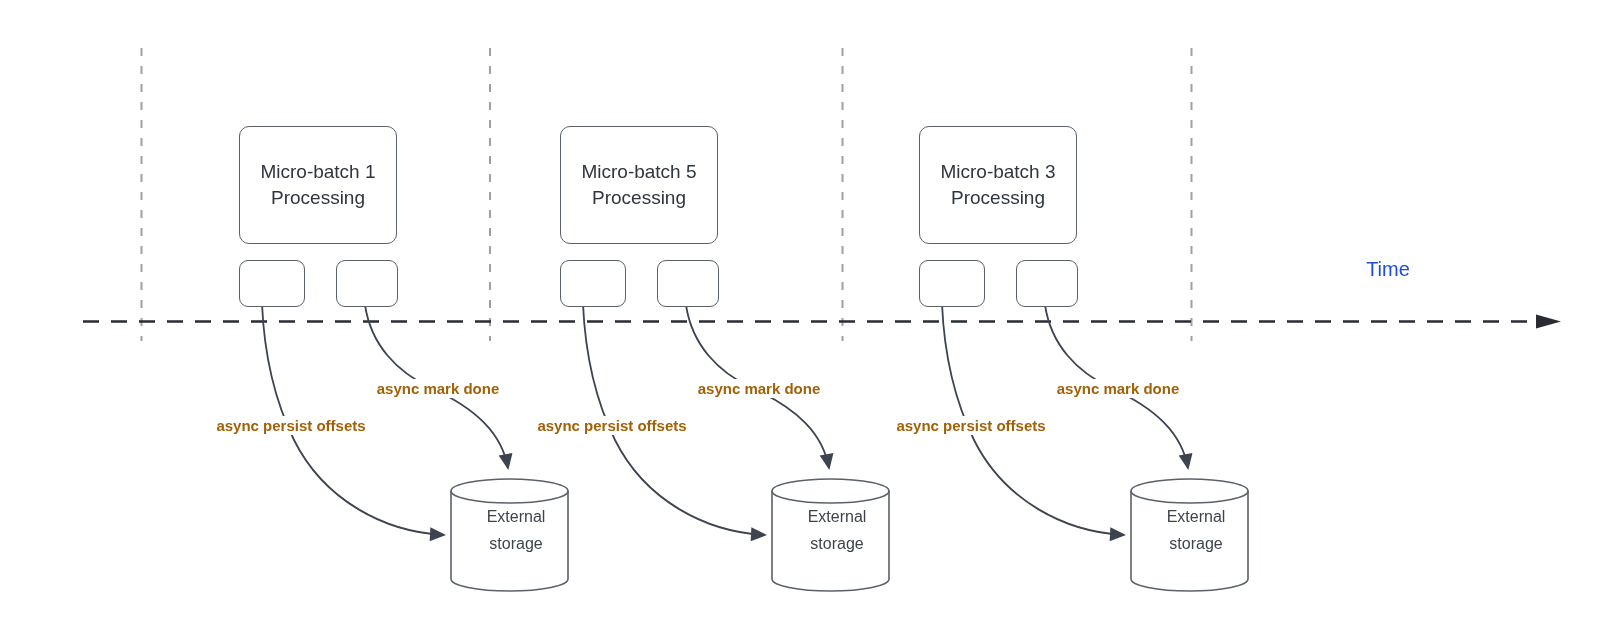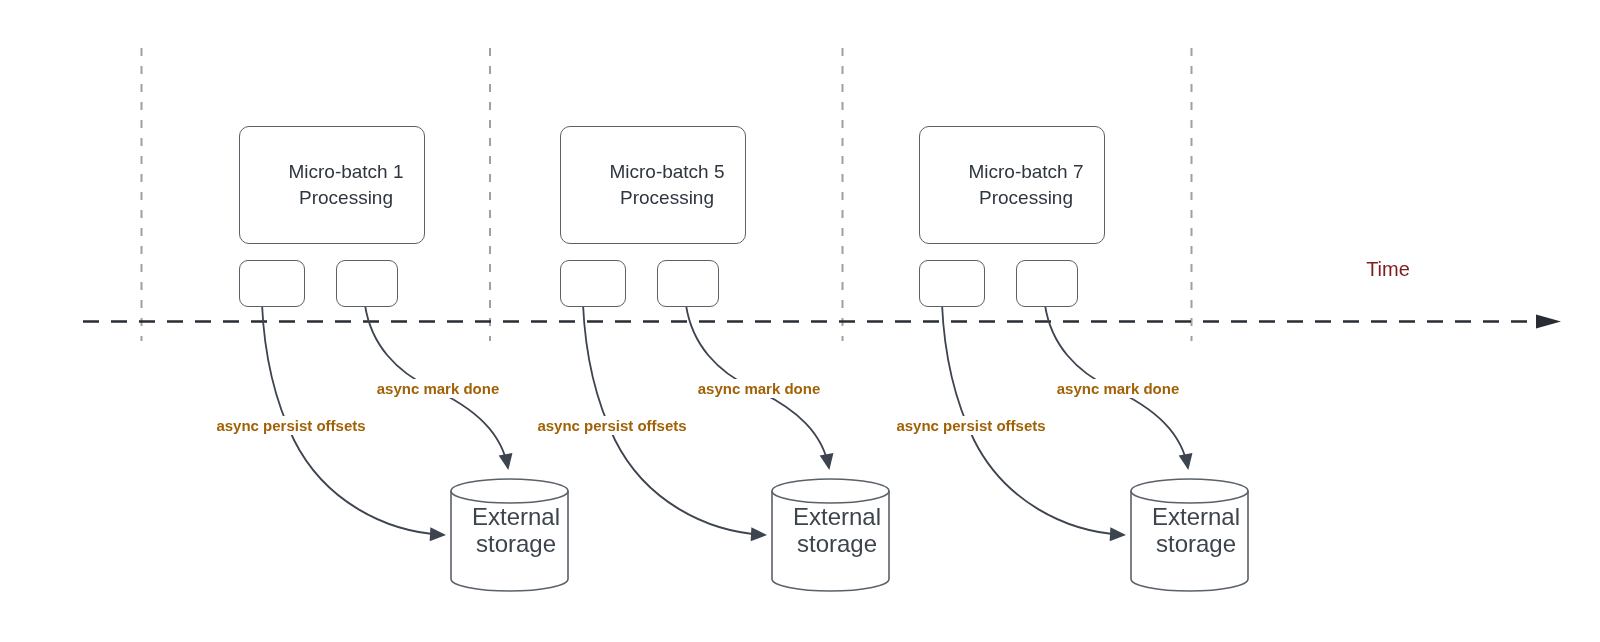--- a/index.html
+++ b/index.html
@@ -11,46 +11,46 @@
 
   .section { position:absolute; top:0; width:360px; height:642px; z-index:2; }
   #section-1 { left:239px; }
   #section-2 { left:560px; }
   #section-3 { left:919px; }
 
   .batch-box {
     position:absolute; left:0; top:126px; width:156px; height:116px;
     border:1.5px solid #5a6169; border-radius:10px; background:#ffffff;
     display:flex; flex-direction:column; align-items:center; justify-content:center;
-    text-align:center; font-size:19px; line-height:26px; color:#2f3640;padding-left:28px;
+    text-align:center; font-size:19px; line-height:26px; color:#2f3640;
   }
   .mini-box {
     position:absolute; top:260px; height:45px;
     border:1.5px solid #5a6169; border-radius:9px; background:#ffffff;
   }
   .mini-box.left  { left:0;   width:64px; }
   .mini-box.right { left:97px; width:60px; }
 
   .persist-label {
     position:absolute; left:-38px; top:416px; width:180px; text-align:center;
     font-size:15px; font-weight:bold; color:#a16207; background:#ffffff;
     padding:1px 0; z-index:3;
   }
   .markdone-label {
     position:absolute; left:126px; top:379px; width:146px; text-align:center;
     font-size:15px; font-weight:bold; color:#a16207; background:#ffffff;
     padding:1px 0; z-index:3;
   }
   .storage-label {
     position:absolute; left:212px; top:503px; width:130px; text-align:center;
-    font-size:24px; line-height:27px; color:#3d444e; z-index:3;
+    font-size:16px; line-height:27px; color:#3d444e; z-index:3;
   }
   .time-label {
     position:absolute; left:1352px; top:258px; width:72px; text-align:center;
-    font-size:20px; color:#7f1d1d; z-index:2;
+    font-size:20px; color:#1d4ed8; z-index:2;
   }
 </style>
 </head>
 <body>
 
 <div class="canvas">
 
   <svg width="1600" height="642" viewBox="0 0 1600 642">
     <defs>
       <marker id="arrowCurve" markerUnits="userSpaceOnUse" markerWidth="18" markerHeight="16" viewBox="0 0 18 16" refX="15" refY="8" orient="auto">
@@ -123,21 +123,21 @@
     <div class="markdone-label">async mark done</div>
     <div class="persist-label">async persist offsets</div>
     <div class="storage-label">
       <span>External</span><br>
       <span>storage</span>
     </div>
   </div>
 
   <div class="section" id="section-3">
     <div class="batch-box">
-      <span>Micro-batch 7</span>
+      <span>Micro-batch 3</span>
       <span>Processing</span>
     </div>
     <div class="mini-box left"></div>
     <div class="mini-box right"></div>
     <div class="markdone-label">async mark done</div>
     <div class="persist-label">async persist offsets</div>
     <div class="storage-label">
       <span>External</span><br>
       <span>storage</span>
     </div>

